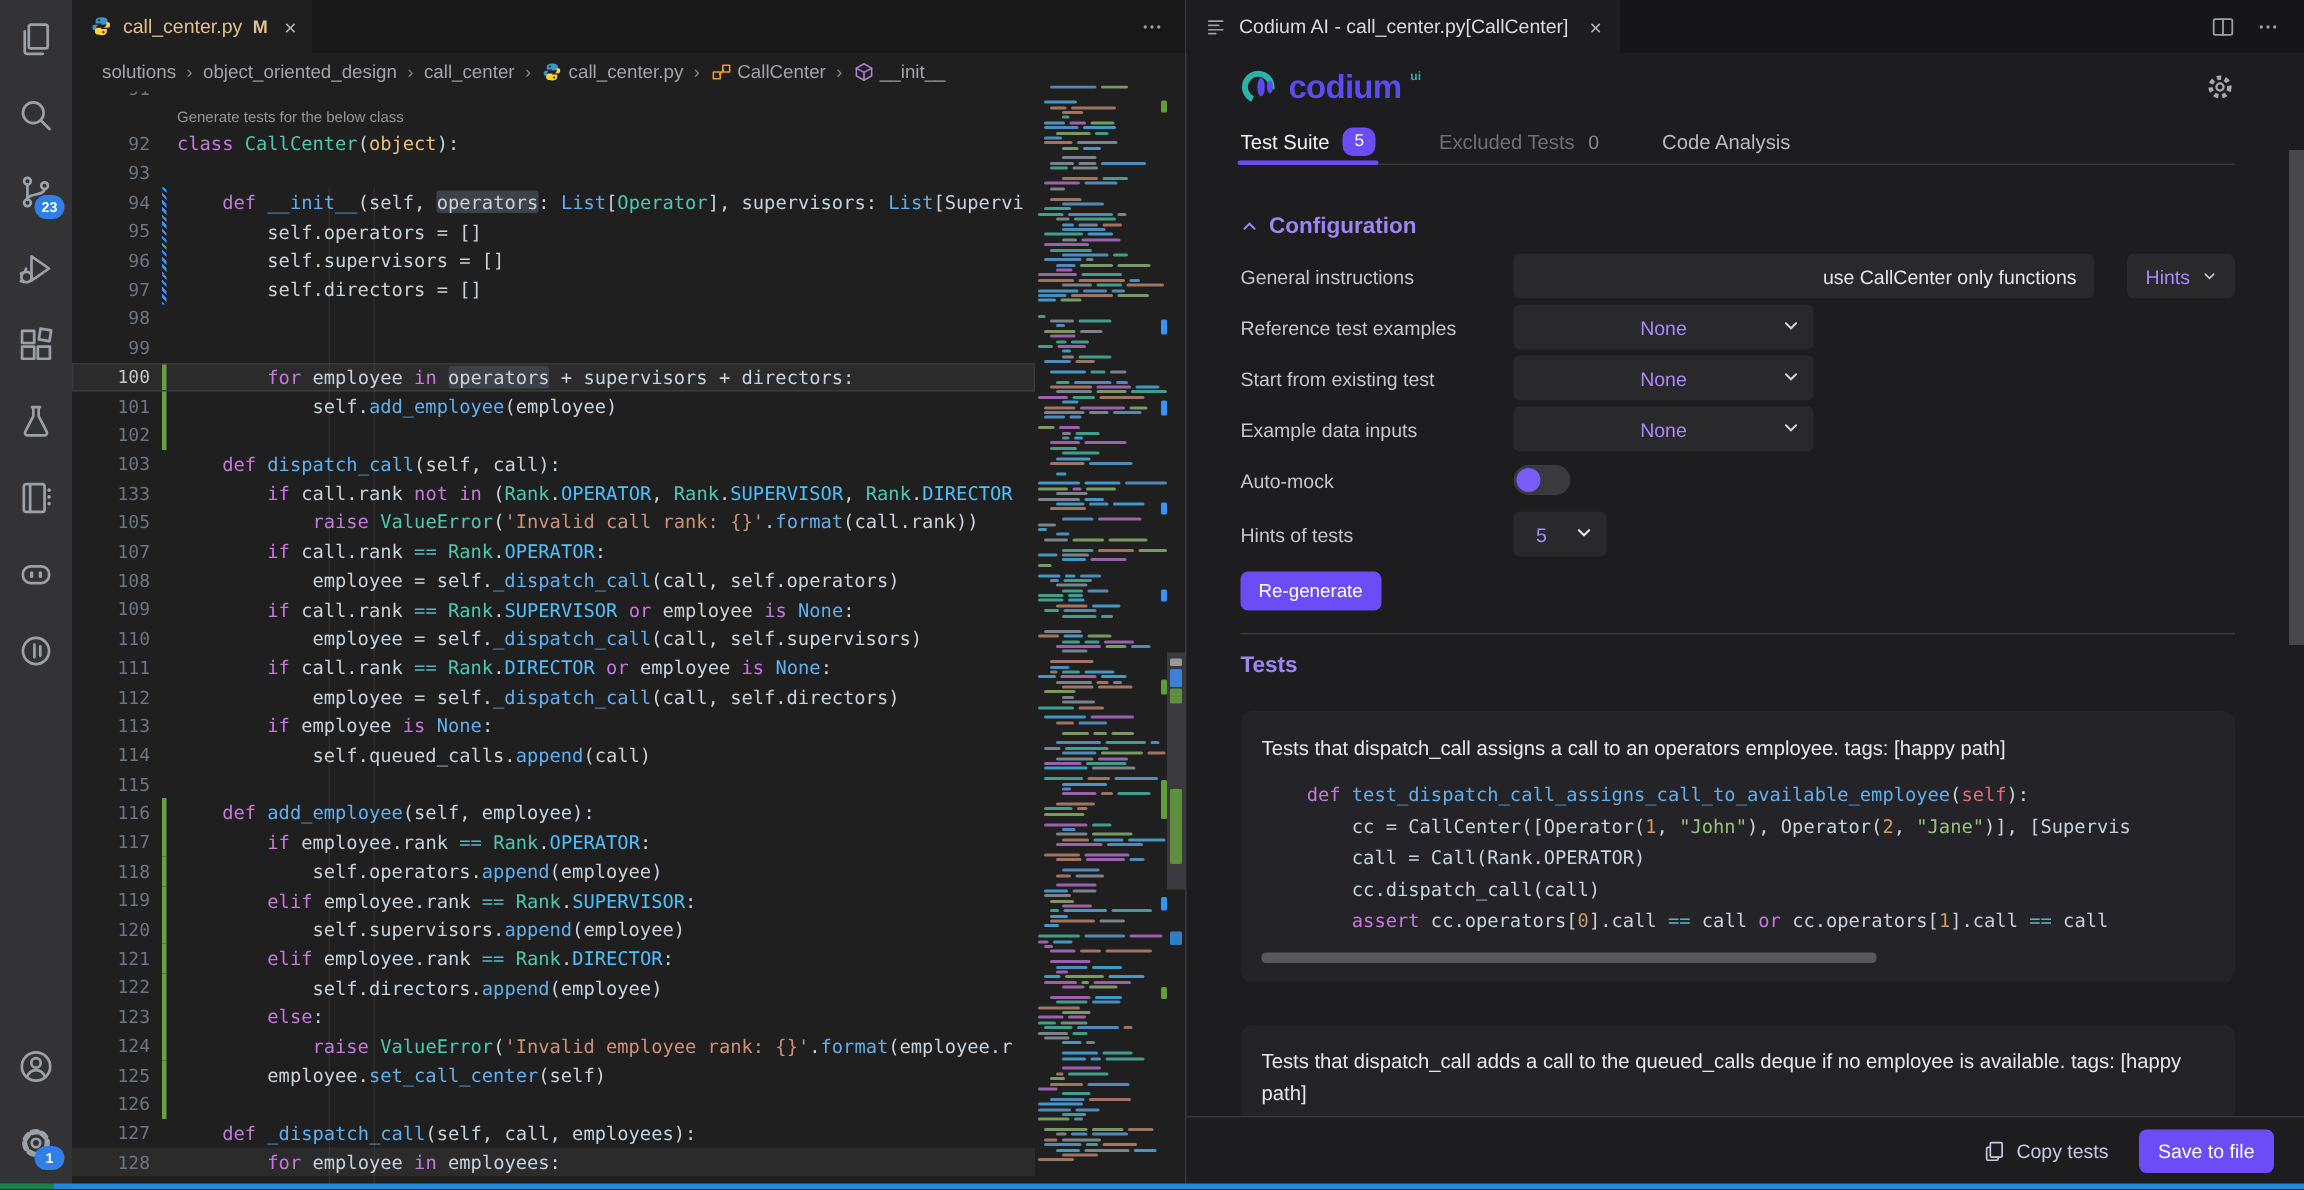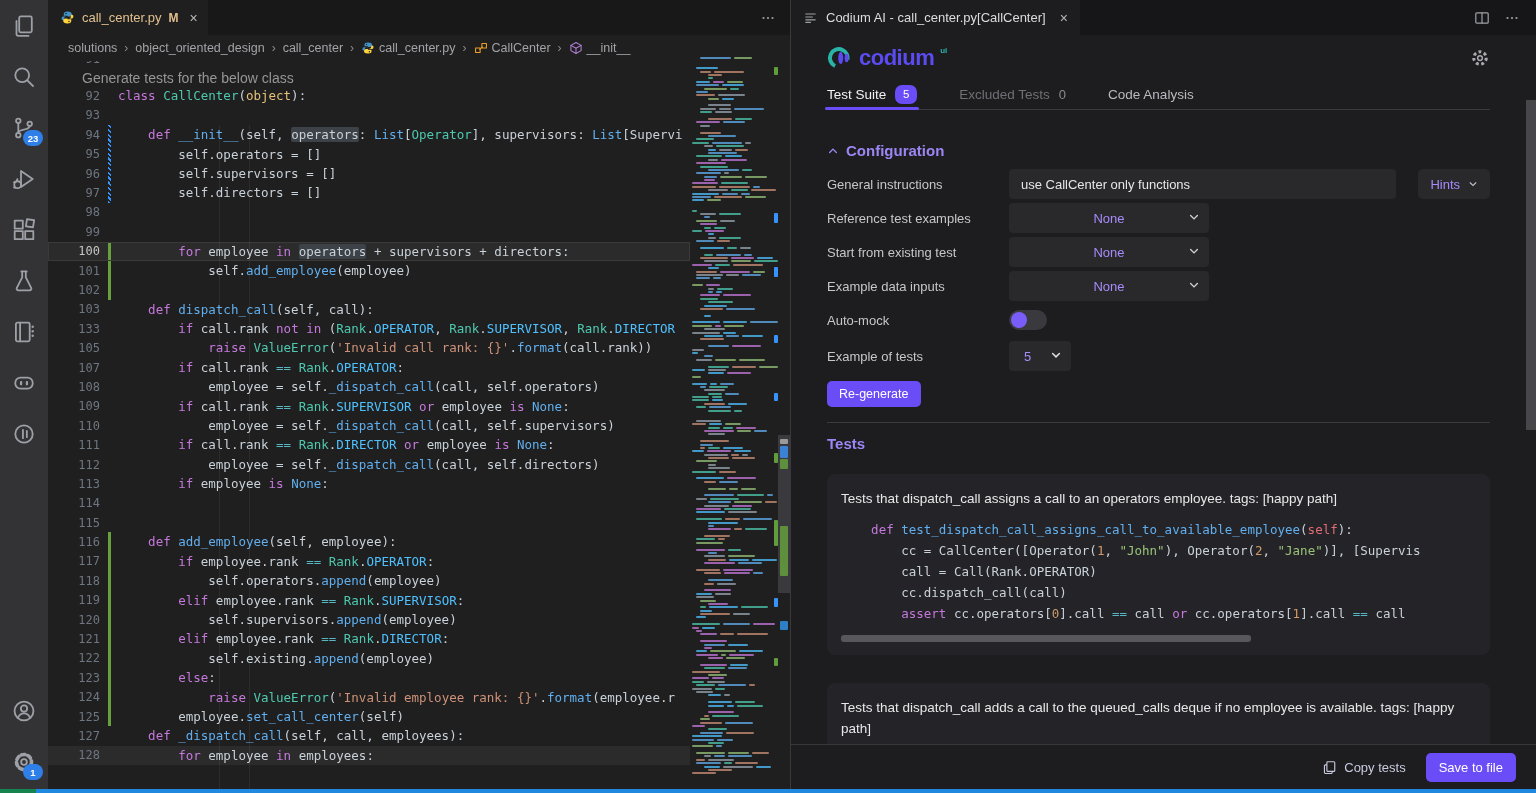--- a/index.html
+++ b/index.html
@@ -36,21 +36,21 @@
   .crow{display:flex;align-items:center;height:19.4px;position:relative;}
   .crow.cur{background:rgba(255,255,255,0.055);outline:1px solid #3a3a3a;outline-offset:-1px;}
   .crow.selbg{background:#2b2b2c;}
   .ln{width:52px;text-align:right;color:#6e7681;font:12px "DejaVu Sans Mono",monospace;flex:none;}
   .crow.cur .ln{color:#c6c6c6;}
   .gut{width:3px;height:19.4px;margin-left:8px;flex:none;}
   .gut.a{background:#67a03c;}
   .gut.m{background:repeating-linear-gradient(45deg,#3794ff 0 1.6px,#1f1f1f 1.6px 3.4px);}
   .ctxt{margin-left:7px;white-space:pre;font:12.5px/19.4px "DejaVu Sans Mono",monospace;color:#c9d1d9;text-align:right;}
   .codelens{height:18px;display:flex;align-items:flex-end;}
-  .codelens span{margin-left:34px;color:#969696;font-size:14px;line-height:15px;}
+  .codelens span{margin-left:70px;color:#969696;font-size:10px;line-height:15px;}
   .tk-d{color:#c9d1d9}.tk-k{color:#c678dd}.tk-f{color:#61afef}.tk-t{color:#4ec9b0}.tk-c{color:#4fc1ff}
   .tk-s{color:#ce9178}.tk-g{color:#98c379}.tk-n{color:#d19a66}.tk-y{color:#e5c07b}.tk-o{color:#56b6c2}
   .tk-slf{color:#e06c75}.tk-nb{color:#61afef}
   .tk-hlw{color:#c9d1d9;background:#3d4148;border-radius:2px;}
   .iguide{position:absolute;top:125px;bottom:0;width:1px;background:rgba(255,255,255,0.06);z-index:2;}
 
   #minimap{position:absolute;top:57px;right:12px;width:88px;bottom:0;z-index:3;overflow:hidden;background:#1f1f1f;}
   .mmrow{height:2px;margin-bottom:1.4px;display:flex;gap:3px;}
   .mmseg{height:2px;border-radius:1px;opacity:.75;}
   .mmark{position:absolute;width:4px;right:0;border-radius:1px;}
@@ -80,21 +80,21 @@
   .ptab .plain{color:#8a8a90;font-size:13px;}
   .ptab.active:after{content:"";position:absolute;left:-2px;right:-2px;bottom:-1px;height:3px;background:#6a4df6;border-radius:2px;}
   .ptab.mid{color:#6f6f76;}
 
   .sect-head{display:flex;align-items:center;gap:7px;color:#9b86f3;font-size:15px;font-weight:bold;}
   #config-head{margin-top:32px;cursor:pointer;}
   .cfg-row{display:flex;align-items:center;margin-top:4px;}
   .cfg-row.first{margin-top:10px;}
   .cfg-label{width:182px;flex:none;color:#c6c6cb;font-size:13px;}
   .cfg-input{width:390px;height:30px;background:#29292c;border:none;border-radius:4px;color:#e6e6ea;font-size:13px;
-    padding:0 12px;font-family:"Liberation Sans",sans-serif;outline:none;box-sizing:border-box;}
+    padding:0 12px;font-family:"Liberation Sans",sans-serif;outline:none;box-sizing:border-box;text-align:right;}
   .btn-hints{margin-left:22px;height:30px;background:#29292c;border-radius:5px;display:flex;align-items:center;gap:8px;
     padding:0 12px;color:#a78bfa;font-size:13px;cursor:pointer;}
   .dd{position:relative;width:200px;height:30px;background:#29292c;border-radius:4px;display:flex;align-items:center;
     justify-content:center;color:#a78bfa;font-size:13px;cursor:pointer;}
   .dd .chev{position:absolute;right:9px;top:8px;}
   .dd.small{width:62px;justify-content:flex-start;padding-left:15px;box-sizing:border-box;}
   .toggle{width:38px;height:20px;border-radius:10px;background:#39393e;position:relative;cursor:pointer;}
   .toggle .knob{position:absolute;left:2px;top:2px;width:16px;height:16px;border-radius:50%;background:#7a5cf8;}
   #btn-regen{margin-top:10px;width:fit-content;background:#6a4df6;color:#fff;font-size:12.5px;border-radius:5px;
     padding:6px 12px;cursor:pointer;}
@@ -379,20 +379,21 @@
           <span class="ctxt"><span class="tk-d">            employee = self.</span><span class="tk-f">_dispatch_call</span><span class="tk-d">(call, self.directors)</span></span>
         </div>
         <div class="crow">
           <span class="ln">113</span>
           <span class="gut"></span>
           <span class="ctxt"><span class="tk-d">        </span><span class="tk-k">if</span><span class="tk-d"> employee </span><span class="tk-k">is</span><span class="tk-d"> </span><span class="tk-nb">None</span><span class="tk-d">:</span></span>
         </div>
         <div class="crow">
           <span class="ln">114</span>
           <span class="gut"></span>
+          <span class="ctxt"><span class="tk-d">            self.queued_calls.</span><span class="tk-f">append</span><span class="tk-d">(call)</span></span>
         </div>
         <div class="crow">
           <span class="ln">115</span>
           <span class="gut"></span>
           <span class="ctxt"></span>
         </div>
         <div class="crow">
           <span class="ln">116</span>
           <span class="gut a"></span>
           <span class="ctxt"><span class="tk-d">    </span><span class="tk-k">def </span><span class="tk-f">add_employee</span><span class="tk-d">(self, employee):</span></span>
@@ -418,36 +419,41 @@
           <span class="ctxt"><span class="tk-d">            self.supervisors.</span><span class="tk-f">append</span><span class="tk-d">(employee)</span></span>
         </div>
         <div class="crow">
           <span class="ln">121</span>
           <span class="gut a"></span>
           <span class="ctxt"><span class="tk-d">        </span><span class="tk-k">elif</span><span class="tk-d"> employee.rank </span><span class="tk-o">==</span><span class="tk-d"> </span><span class="tk-t">Rank</span><span class="tk-d">.</span><span class="tk-c">DIRECTOR</span><span class="tk-d">:</span></span>
         </div>
         <div class="crow">
           <span class="ln">122</span>
           <span class="gut a"></span>
-          <span class="ctxt"><span class="tk-d">            self.existing.</span><span class="tk-f">append</span><span class="tk-d">(employee)</span></span>
+          <span class="ctxt"><span class="tk-d">            self.directors.</span><span class="tk-f">append</span><span class="tk-d">(employee)</span></span>
         </div>
         <div class="crow">
           <span class="ln">123</span>
           <span class="gut a"></span>
           <span class="ctxt"><span class="tk-d">        </span><span class="tk-k">else</span><span class="tk-d">:</span></span>
         </div>
         <div class="crow">
           <span class="ln">124</span>
           <span class="gut a"></span>
           <span class="ctxt"><span class="tk-d">            </span><span class="tk-k">raise</span><span class="tk-d"> </span><span class="tk-t">ValueError</span><span class="tk-d">(</span><span class="tk-s">'Invalid employee rank: {}'</span><span class="tk-d">.</span><span class="tk-f">format</span><span class="tk-d">(employee.r</span></span>
         </div>
         <div class="crow">
           <span class="ln">125</span>
           <span class="gut a"></span>
           <span class="ctxt"><span class="tk-d">        employee.</span><span class="tk-f">set_call_center</span><span class="tk-d">(self)</span></span>
+        </div>
+        <div class="crow">
+          <span class="ln">126</span>
+          <span class="gut a"></span>
+          <span class="ctxt"></span>
         </div>
         <div class="crow">
           <span class="ln">127</span>
           <span class="gut"></span>
           <span class="ctxt"><span class="tk-d">    </span><span class="tk-k">def </span><span class="tk-f">_dispatch_call</span><span class="tk-d">(self, call, employees):</span></span>
         </div>
         <div class="crow selbg">
           <span class="ln">128</span>
           <span class="gut"></span>
           <span class="ctxt"><span class="tk-d">        </span><span class="tk-k">for</span><span class="tk-d"> employee </span><span class="tk-k">in</span><span class="tk-d"> employees:</span></span>
@@ -1318,21 +1324,21 @@
       </div>
 
       <div class="cfg-row" style="margin-top:8px;height:22px;">
         <span class="cfg-label">Auto-mock</span>
         <div class="toggle">
             <div class="knob"></div>
           </div>
       </div>
 
       <div class="cfg-row" style="margin-top:10px;">
-        <span class="cfg-label">Example of tests</span>
+        <span class="cfg-label">Hints of tests</span>
         <div class="dd small">
           <span>5</span>
           <svg class="chev" width="12" height="12" viewBox="0 0 16 16">
               <path d="M3.5 6l4.5 4.5L12.5 6" fill="none" stroke="#e2e2e8" stroke-width="1.9" stroke-linecap="round"></path>
             </svg>
         </div>
       </div>
 
       <div id="btn-regen">Re-generate</div>
 

